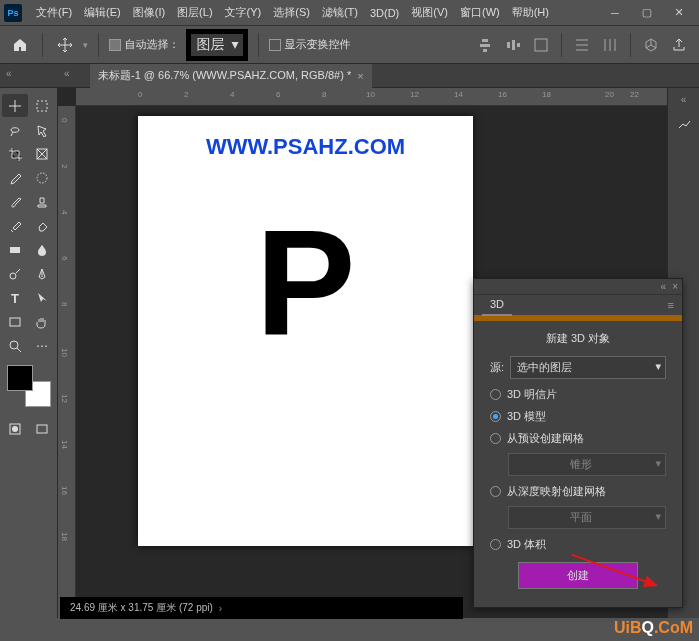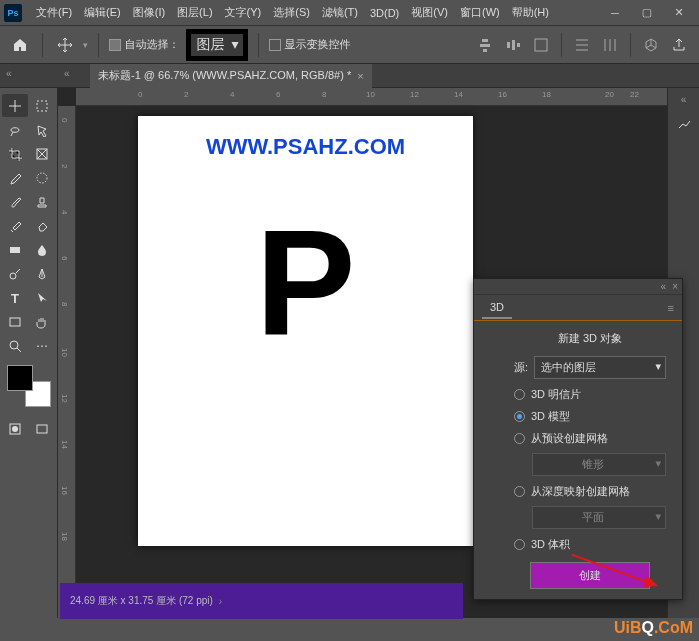--- a/index.html
+++ b/index.html
@@ -40,38 +40,38 @@
 .ruler-h { position: absolute; top: 0; left: 18px; right: 0; height: 18px; background: #535353; border-bottom: 1px solid #333; font-size: 8px; color: #999; overflow: hidden; }
 .ruler-v { position: absolute; top: 18px; left: 0; width: 18px; bottom: 0; background: #535353; border-right: 1px solid #333; font-size: 8px; color: #999; }
 .ruler-h span { position: absolute; top: 2px; }
 .ruler-v span { position: absolute; left: 2px; writing-mode: vertical-rl; text-orientation: mixed; }
 .canvas { position: absolute; top: 28px; left: 80px; width: 335px; height: 430px; background: #fff; box-shadow: 0 0 8px rgba(0,0,0,0.7); }
 .watermark { position: absolute; top: 18px; left: 50%; transform: translateX(-50%); font-size: 22px; font-weight: bold; color: #1244d8; text-shadow: -1px -1px 0 #fff, 1px -1px 0 #fff, -1px 1px 0 #fff, 1px 1px 0 #fff; white-space: nowrap; }
 .big-p { position: absolute; top: 80px; left: 50%; transform: translateX(-50%); font-size: 150px; font-weight: 900; color: #000; font-family: Arial, sans-serif; }
 
 .panel-3d { position: absolute; right: 16px; top: 278px; width: 210px; background: #424242; border: 1px solid #222; box-shadow: 0 2px 8px rgba(0,0,0,0.5); }
 .panel-head { height: 16px; background: #424242; display: flex; justify-content: flex-end; align-items: center; padding: 0 4px; gap: 6px; color: #999; font-size: 10px; border-bottom: 1px solid #333; }
-.panel-tabs { height: 26px; display: flex; align-items: center; padding: 0 8px; border-bottom: 1px solid #a16207; }
+.panel-tabs { height: 26px; display: flex; align-items: center; padding: 0 8px; border-bottom: 6px solid #a16207; }
 .panel-tab { padding: 4px 8px; font-size: 11px; color: #ddd; border-bottom: 2px solid #888; }
 .panel-menu { margin-left: auto; color: #999; cursor: pointer; }
-.panel-body { padding: 10px 16px 10px; font-size: 11px; color: #ddd; margin-left: 24px; }
+.panel-body { padding: 10px 16px 18px; font-size: 11px; color: #ddd; }
 .section-head { text-align: center; margin-bottom: 10px; font-size: 11px; }
 .form-row { display: flex; align-items: center; margin-bottom: 8px; gap: 6px; }
 .panel-select { flex: 1; background: #3a3a3a; border: 1px solid #666; padding: 3px 18px 3px 6px; font-size: 11px; color: #ddd; position: relative; }
 .panel-select::after { content: "▾"; position: absolute; right: 4px; }
 .radio { width: 11px; height: 11px; border: 1px solid #999; border-radius: 50%; display: inline-flex; align-items: center; justify-content: center; margin-right: 6px; }
 .radio.sel::after { content: ""; width: 5px; height: 5px; background: #4aa3ff; border-radius: 50%; }
 .radio-row { display: flex; align-items: center; margin-bottom: 7px; cursor: pointer; }
 .disabled-select { background: #3a3a3a; border: 1px solid #555; padding: 3px 18px 3px 6px; font-size: 11px; color: #888; text-align: center; margin: 2px 0 8px 18px; position: relative; }
 .disabled-select::after { content: "▾"; position: absolute; right: 4px; color: #777; }
 .create-btn { display: block; width: 120px; margin: 10px auto 0; padding: 5px; background: #a21caf; border: 1px solid #777; text-align: center; cursor: pointer; font-size: 11px; color: #ddd; }
 
 .right-bar { width: 32px; background: #424242; border-left: 1px solid #2a2a2a; display: flex; flex-direction: column; align-items: center; padding-top: 6px; gap: 6px; }
 
-.status-bar { height: 36px; background: #4c1d95; display: flex; align-items: center; padding: 0 10px; font-size: 10px; color: #bbb; position: absolute; bottom: 22px; left: 60px; right: 236px; }
+.status-bar { height: 22px; background: #000000; display: flex; align-items: center; padding: 0 10px; font-size: 10px; color: #bbb; position: absolute; bottom: 22px; left: 60px; right: 236px; }
 .arrow { position: absolute; right: 40px; bottom: 70px; width: 90px; height: 2px; background: #e31717; transform: rotate(20deg); }
 .arrow::after { content: ""; position: absolute; right: -2px; top: -5px; border-left: 14px solid #e31717; border-top: 6px solid transparent; border-bottom: 6px solid transparent; }
 .uibq { position: absolute; right: 6px; bottom: 4px; font-size: 16px; color: #fff; font-weight: bold; }
 .uibq span { color: #e83; }
 
 svg { display: block; }
 </style>
 </head>
 <body>
 

